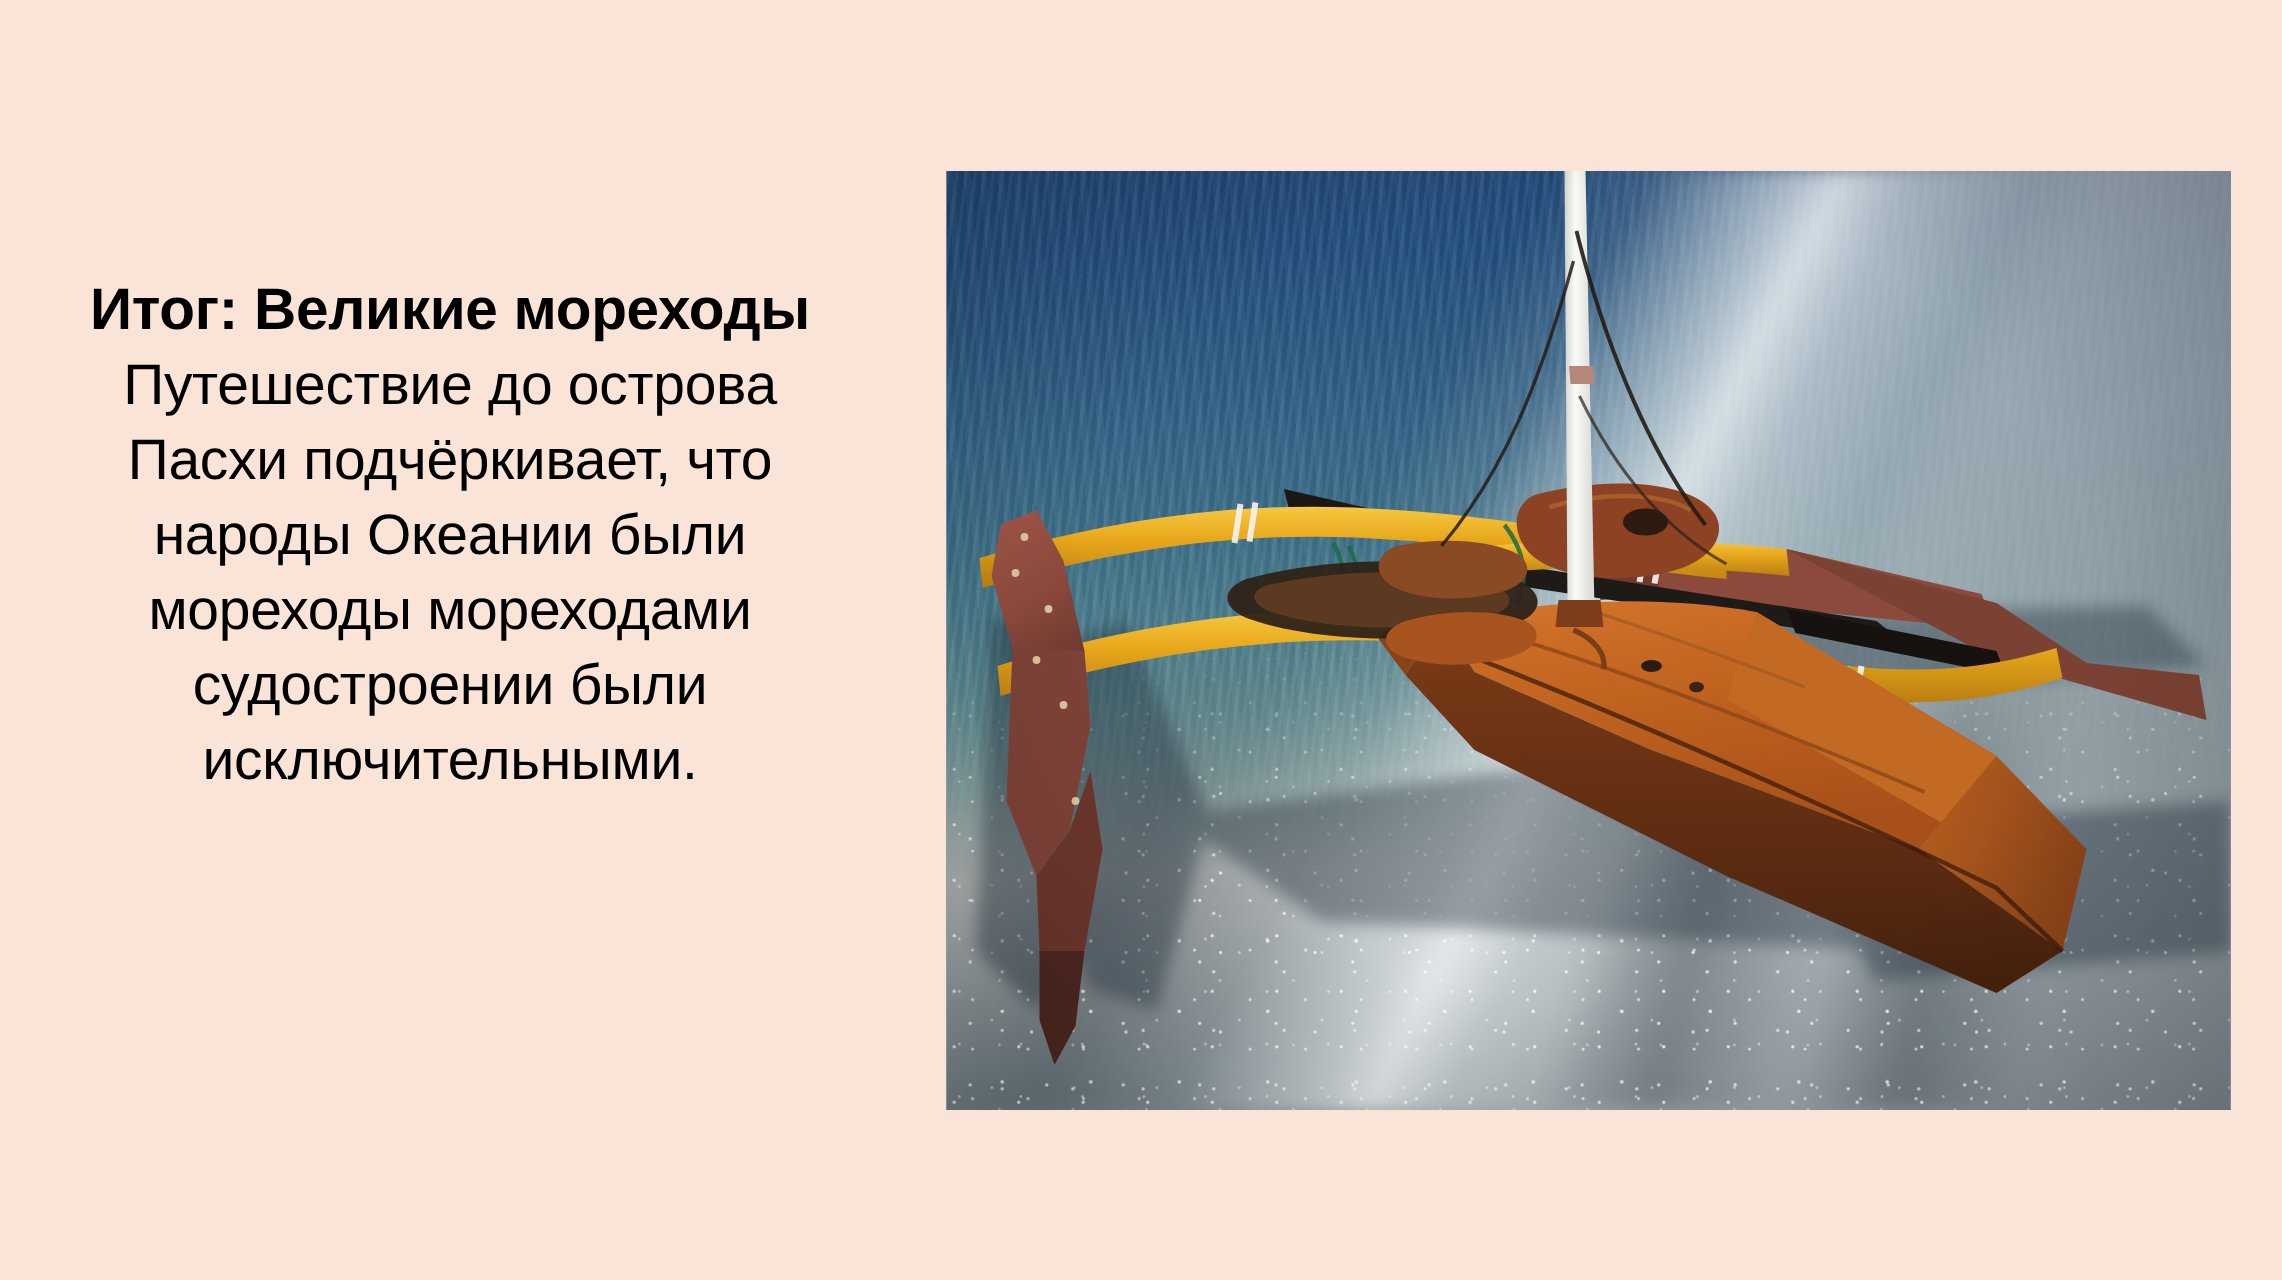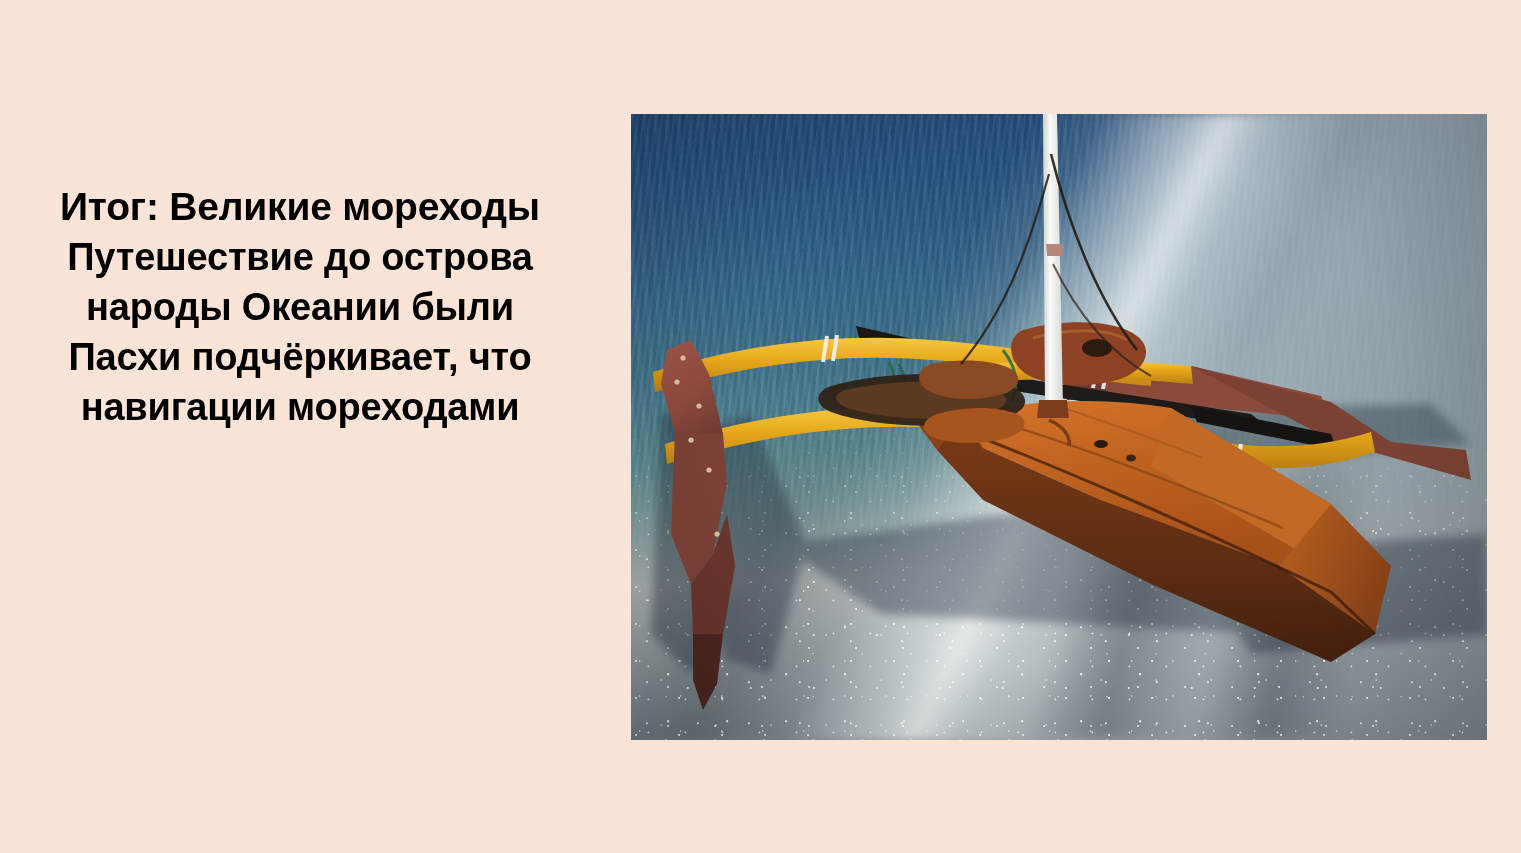--- a/index.html
+++ b/index.html
@@ -13,21 +13,21 @@
   
   #text-block{
     position:absolute;left:0px;top:182px;width:600px;
     text-align:center;color:#000;
   }
   #slide-title{
     font-size:39px;font-weight:bold;line-height:50px;
     letter-spacing:-0.2px;white-space:nowrap;
   }
   .body-line{
-    font-size:38px;font-weight:bold;line-height:50px;
+    font-size:38px;font-weight:normal;line-height:50px;
     letter-spacing:-0.2px;white-space:nowrap;
   }
 
   
   #photo{
     position:absolute;left:631px;top:114px;width:856px;height:626px;
     overflow:hidden;background:#2b4f79;
   }
   #photo .layer{position:absolute;left:0;top:0;width:100%;height:100%;}
 
@@ -116,23 +116,25 @@
   svg.layer{display:block;}
 </style>
 </head>
 <body style="background: rgb(250, 228, 215);">
 
 <div id="slide">
 
   <div id="text-block">
     <div id="slide-title">Итог: Великие мореходы</div>
     <div class="body-line">Путешествие до острова</div>
+    <div class="body-line">Пасхи подчёркивает, что</div>
     <div class="body-line">народы Океании были</div>
-    <div class="body-line">Пасхи подчёркивает, что</div>
-    <div class="body-line">навигации мореходами</div>
+    <div class="body-line">мореходы мореходами</div>
+    <div class="body-line">судостроении были</div>
+    <div class="body-line">исключительными.</div>
   </div>
 
   <div id="photo">
 
     <div class="layer sea"></div>
     <div class="layer ripples"></div>
     <div class="layer shore"></div>
     <div class="layer foam"></div>
     <div class="layer smears"></div>
     <div class="layer grain"></div>

